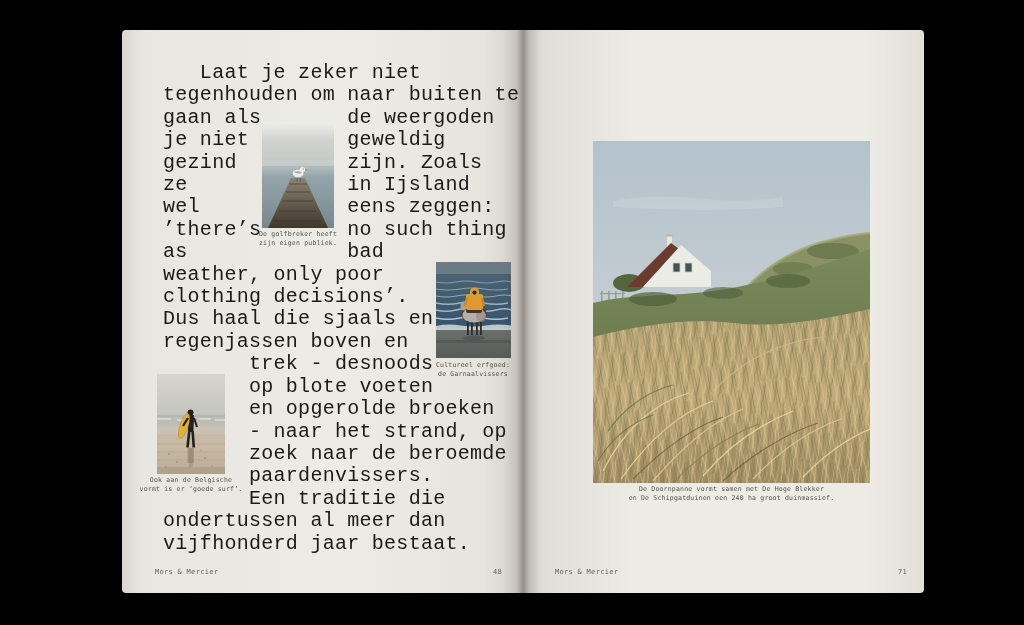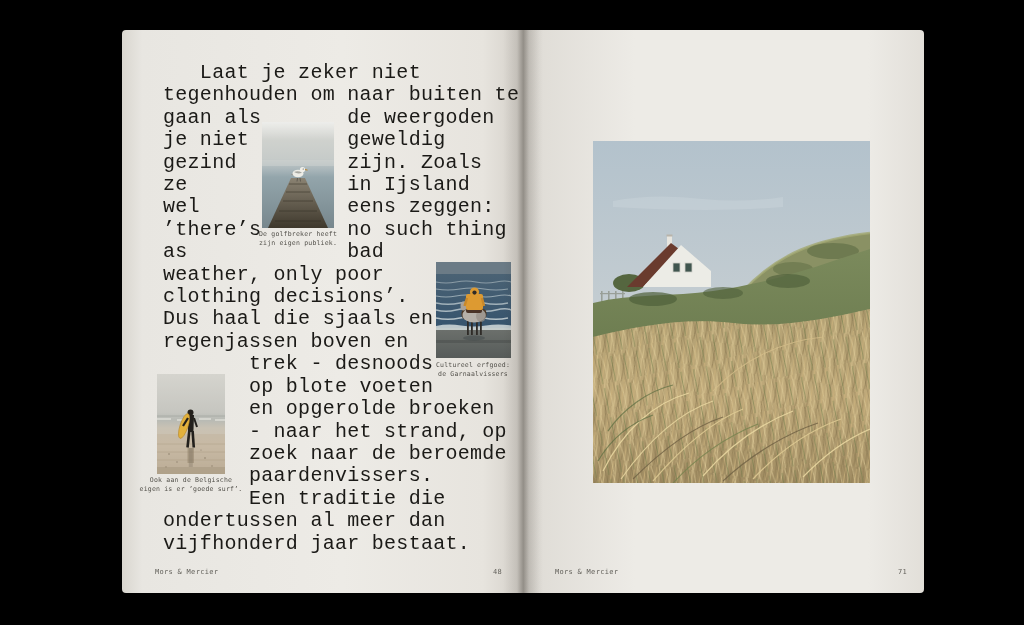--- a/index.html
+++ b/index.html
@@ -204,21 +204,21 @@
         <circle cx="12" cy="80" r="0.8" fill="#6c5f4b" opacity="0.6"></circle>
         <circle cx="20" cy="88" r="0.7" fill="#6c5f4b" opacity="0.6"></circle>
         <circle cx="48" cy="84" r="0.8" fill="#6c5f4b" opacity="0.6"></circle>
         <circle cx="55" cy="92" r="0.7" fill="#6c5f4b" opacity="0.6"></circle>
         <circle cx="44" cy="76" r="0.6" fill="#6c5f4b" opacity="0.6"></circle>
         <circle cx="9" cy="93" r="0.7" fill="#6c5f4b" opacity="0.6"></circle>
         <rect y="93" width="68" height="7" fill="#a59780" opacity="0.55"></rect>
       </svg>
     </figure>
     <div class="caption cap-surfer">Ook aan de Belgische
-eigen is er ’goede surf’.</div>
+vormt is er ’goede surf’.</div>
 
     <div class="footer footer-left">
       <span>Mors &amp; Mercier</span>
       <span>48</span>
     </div>
   </div>
 
   <div class="page page-right">
 
     <figure class="photo ph-dune">
@@ -292,20 +292,22 @@
         <path d="M160,338 C190,306 220,288 248,278" stroke="#dfcb94" stroke-width="1.2" fill="none" opacity="0.85"></path>
         <path d="M210,336 C235,310 258,296 277,288" stroke="#e8d6a0" stroke-width="1.2" fill="none" opacity="0.9"></path>
         <path d="M40,338 C70,308 100,286 130,276" stroke="#6f6043" stroke-width="1.1" fill="none" opacity="0.8"></path>
         <path d="M130,340 C160,312 195,292 225,282" stroke="#6f6043" stroke-width="1.1" fill="none" opacity="0.8"></path>
         <path d="M80,342 C105,315 135,295 165,283" stroke="#75824e" stroke-width="1.1" fill="none" opacity="0.8"></path>
         <path d="M120,250 C150,218 190,200 230,196" stroke="#d3bd89" stroke-width="1.1" fill="none" opacity="0.8"></path>
         <path d="M15,290 C30,268 55,250 80,244" stroke="#5d6e42" stroke-width="1.2" fill="none" opacity="0.7"></path>
         <path d="M5,320 C18,298 38,282 60,274" stroke="#5d6e42" stroke-width="1.2" fill="none" opacity="0.7"></path>
       </svg>
     </figure>
+    <div class="caption cap-dune">De Doornpanne vormt samen met De Hoge Blekker
+en De Schipgatduinen een 240 ha groot duinmassief.</div>
 
     <div class="footer footer-right">
       <span>Mors &amp; Mercier</span>
       <span>71</span>
     </div>
   </div>
 
   <div class="gutter"></div>
 </div>
 

